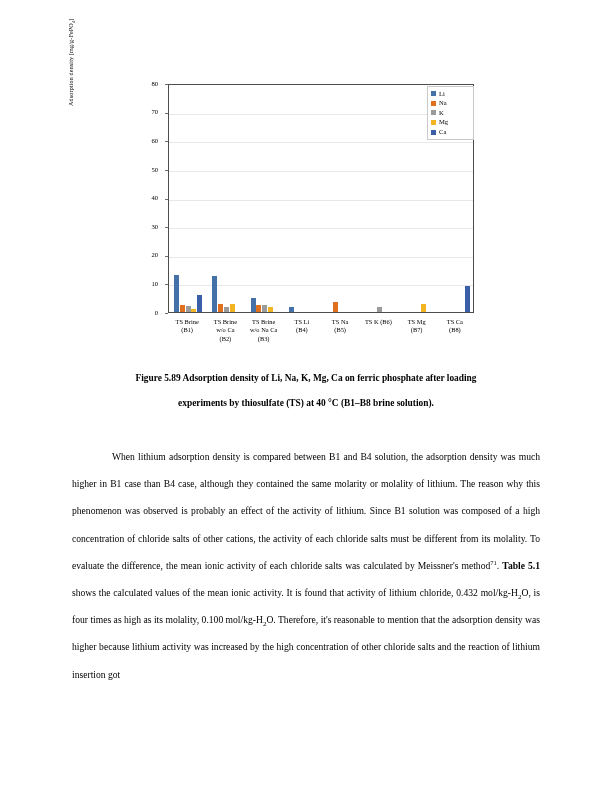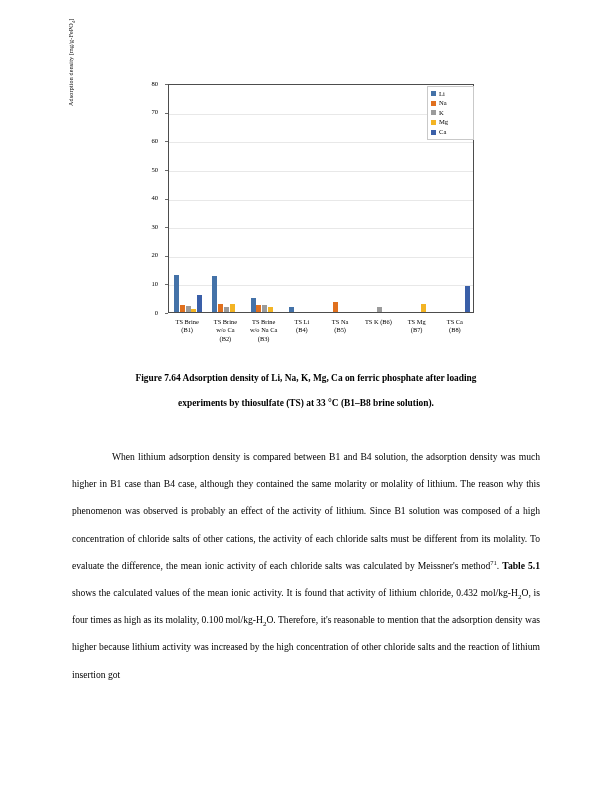--- a/index.html
+++ b/index.html
@@ -231,22 +231,22 @@
           <span class="legend-label">Mg</span>
         </div>
         <div class="legend-row">
           <span class="legend-swatch" style="background: rgb(58, 95, 168);"></span>
           <span class="legend-label">Ca</span>
         </div>
       </div>
   </div>
 
   <div class="caption">
-    <div>Figure 7.64 Adsorption density of Li, Na, K, Mg, Ca on ferric phosphate after loading</div>
-    <div>experiments by thiosulfate (TS) at 33 °C (B1–B8 brine solution).</div>
+    <div>Figure 5.89 Adsorption density of Li, Na, K, Mg, Ca on ferric phosphate after loading</div>
+    <div>experiments by thiosulfate (TS) at 40 °C (B1–B8 brine solution).</div>
   </div>
 
   <div class="body-text">
     <p><span>When lithium adsorption density is compared between B1 and B4 solution, the adsorption density was much higher in B1 case than B4 case, although they contained the same molarity or molality of lithium. The reason why this phenomenon was observed is probably an effect of the activity of lithium. Since B1 solution was composed of a high concentration of chloride salts of other cations, the activity of each chloride salts must be different from its molality. To evaluate the difference, the mean ionic activity of each chloride salts was calculated by Meissner's method</span><sup>71</sup><span>.</span>
       <span class="bold">Table 5.1</span><span> shows the calculated values of the mean ionic activity. It is found that activity of lithium chloride, 0.432 mol/kg-H</span><sub>2</sub><span>O, is four times as high as its molality, 0.100 mol/kg-H</span><sub>2</sub><span>O. Therefore, it's reasonable to mention that the adsorption density was higher because lithium activity was increased by the high concentration of other chloride salts and the reaction of lithium insertion got</span></p>
   </div>
 
 </div>
 
 </body></html>

